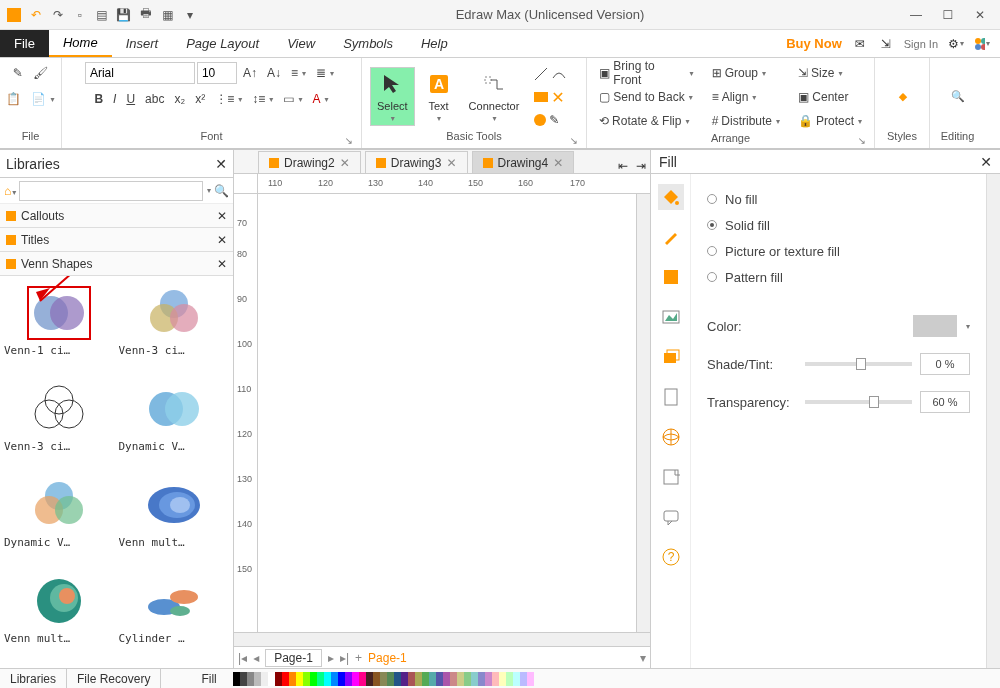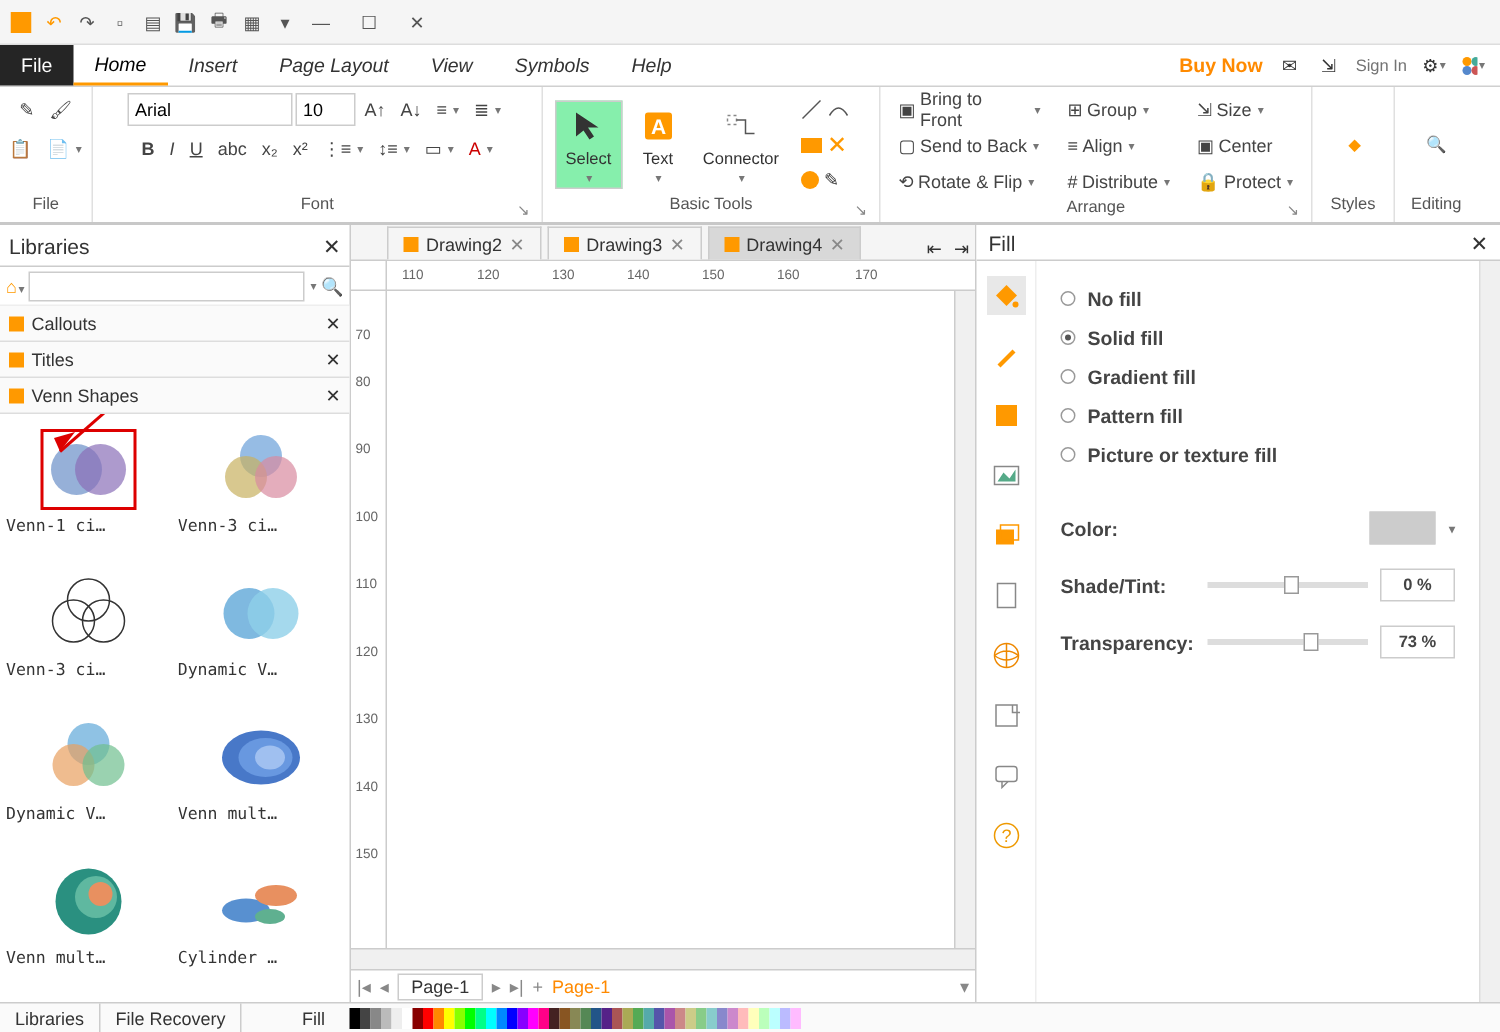--- a/index.html
+++ b/index.html
@@ -77,21 +77,21 @@
 .page-tabs .ptab { padding: 0 8px; background: #fff; border: 1px solid #ccc; height: 18px; display: flex; align-items: center; }
 .page-tabs .plabel { color: #ff8a00; }
 
 
 .fill-panel { width: 350px; border-left: 1px solid #ccc; display: flex; flex-direction: column; }
 .fill-header { height: 24px; border-bottom: 1px solid #ccc; display: flex; align-items: center; padding: 0 8px; font-size: 14px; justify-content: space-between; background: #fff; }
 .fill-body { flex: 1; display: flex; }
 .fill-icons { width: 40px; border-right: 1px solid #eee; display: flex; flex-direction: column; align-items: center; gap: 14px; padding-top: 10px; }
 .fill-icon { width: 26px; height: 26px; display: flex; align-items: center; justify-content: center; cursor: pointer; }
 .fill-icon.active { background: #e8e8e8; }
-.fill-opts { flex: 1; padding: 12px 16px; font-size: 13px; color: #444; position: relative; font-weight: bold; }
+.fill-opts { flex: 1; padding: 12px 16px; font-size: 13px; color: #444; position: relative; }
 .radio-row { display: flex; align-items: center; gap: 8px; height: 26px; }
 .radio { width: 10px; height: 10px; border: 1px solid #999; border-radius: 50%; }
 .radio.on::after { content: ""; display: block; width: 4px; height: 4px; background: #555; border-radius: 50%; margin: 2px; }
 .prop-row { display: flex; align-items: center; height: 32px; gap: 8px; margin-top: 6px; }
 .prop-row .lbl { width: 90px; }
 .slider { flex: 1; height: 4px; background: #ddd; position: relative; }
 .slider .thumb { position: absolute; top: -4px; width: 10px; height: 12px; background: #fff; border: 1px solid #999; }
 .spin { width: 50px; height: 22px; border: 1px solid #ccc; display: flex; align-items: center; justify-content: center; font-size: 11px; }
 .scrollbar-v { width: 14px; background: #f0f0f0; border-left: 1px solid #ddd; }
 
@@ -115,20 +115,21 @@
       </span>
     <span class="qat-btn" style="color:#f90">↶</span>
     <span class="qat-btn">↷</span>
     <span class="qat-btn">▫</span>
     <span class="qat-btn">▤</span>
     <span class="qat-btn">💾</span>
     <span class="qat-btn">🖶</span>
     <span class="qat-btn">▦</span>
     <span class="qat-btn">▾</span>
   </div>
+  <div class="title">Edraw Max (Unlicensed Version)</div>
   <div class="wincontrols">
     <span class="winbtn">—</span>
     <span class="winbtn">☐</span>
     <span class="winbtn">✕</span>
   </div>
 </div>
 
 <div class="menubar">
   <div class="file-btn">File</div>
   <div class="tab active">Home</div>
@@ -558,50 +559,46 @@
         <div class="radio-row">
             <span class="radio"></span>
             <span>No fill</span>
           </div>
         <div class="radio-row">
             <span class="radio on"></span>
             <span>Solid fill</span>
           </div>
         <div class="radio-row">
             <span class="radio"></span>
-            <span>Gradient fill</span>
+            <span>Picture or texture fill</span>
           </div>
         <div class="radio-row">
             <span class="radio"></span>
             <span>Pattern fill</span>
-          </div>
-        <div class="radio-row">
-            <span class="radio"></span>
-            <span>Picture or texture fill</span>
           </div>
 
         <div class="prop-row" style="margin-top:20px">
           <span class="lbl">Color:</span>
           <span style="flex:1"></span>
           <span class="spin" style="width:44px;background:#ccc"></span>
           <span class="dd">▾</span>
         </div>
         <div class="prop-row">
           <span class="lbl">Shade/Tint:</span>
           <div class="slider">
               <div class="thumb" style="left:48%"></div>
             </div>
           <span class="spin">0 %</span>
         </div>
         <div class="prop-row">
           <span class="lbl">Transparency:</span>
           <div class="slider">
               <div class="thumb" style="left:60%"></div>
             </div>
-          <span class="spin">73 %</span>
+          <span class="spin">60 %</span>
         </div>
       </div>
       <div class="scrollbar-v"></div>
     </div>
   </div>
 </div>
 
 <div class="statusbar">
   <div class="sect">Libraries</div>
   <div class="sect">File Recovery</div>

